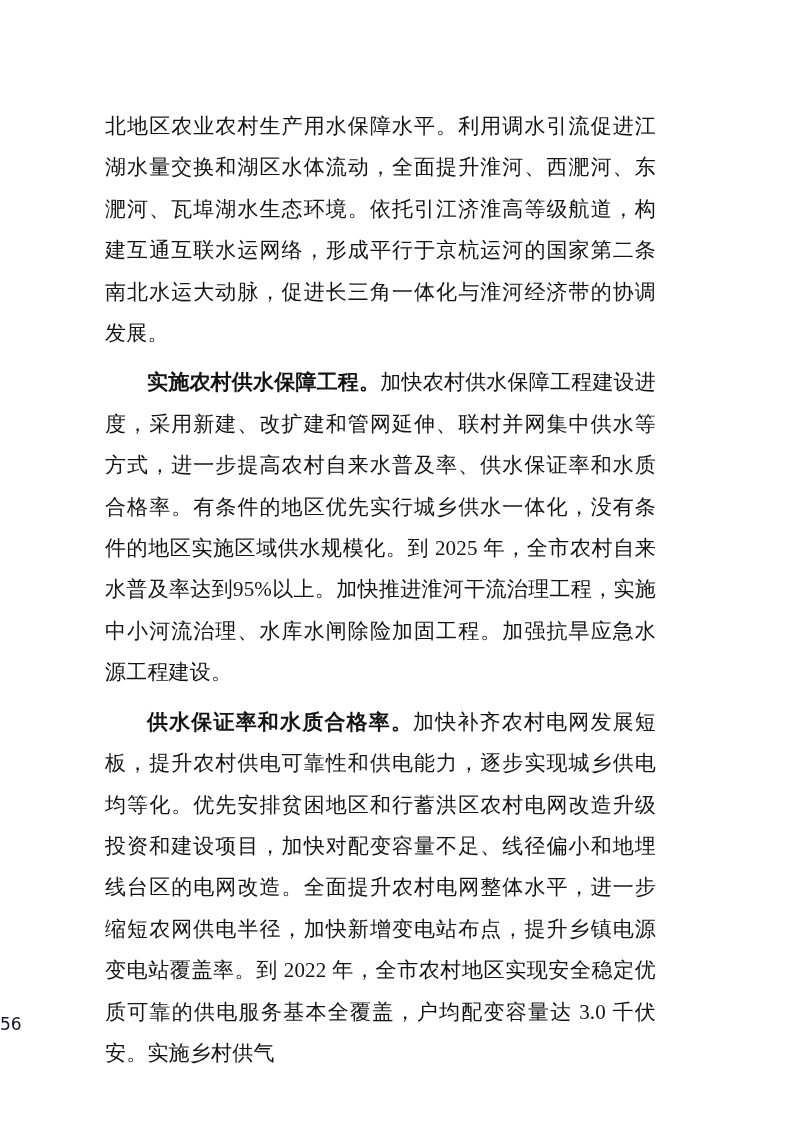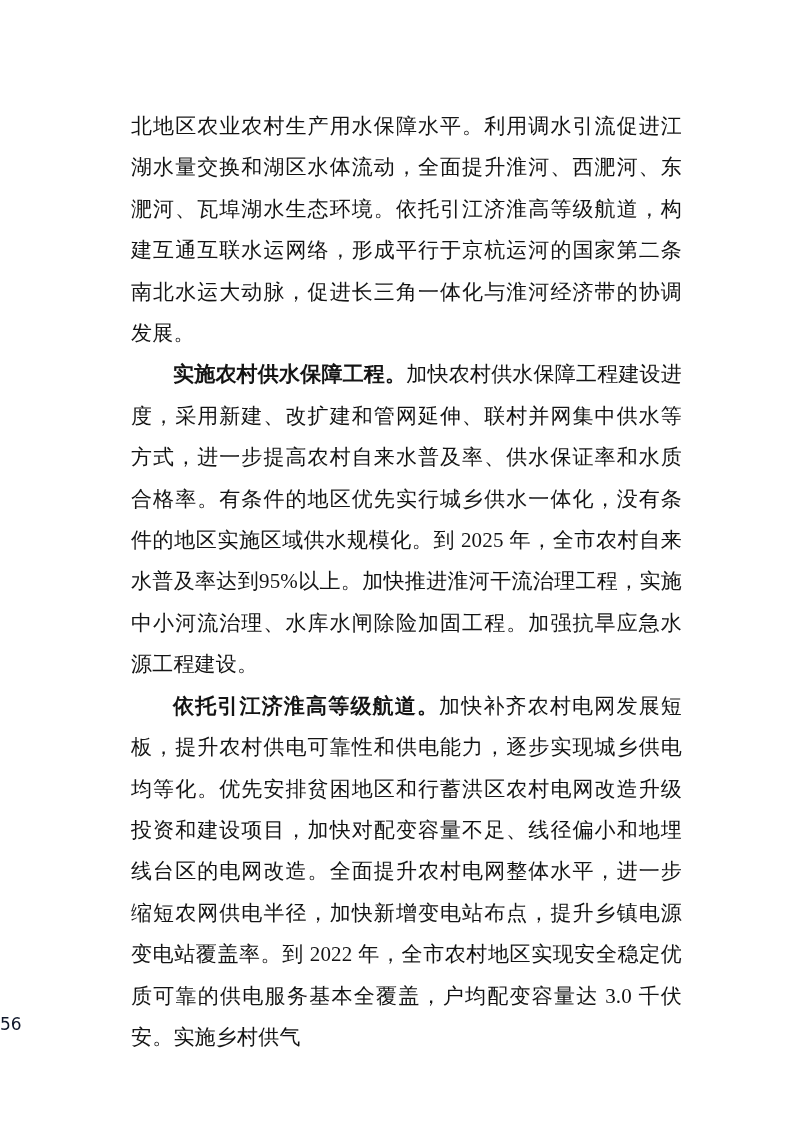--- a/index.html
+++ b/index.html
@@ -16,38 +16,39 @@
   .page {
     position: absolute;
     left: 0;
     top: 0;
     width: 790px;
     height: 1122px;
     background: #ffffff;
   }
   .content {
     position: absolute;
-    left: 131px;
+    left: 105px;
     top: 106px;
     width: 551px;
   }
   .para {
     margin: 0;
     padding: 0;
     font-family: "Liberation Serif", "DejaVu Serif", serif;
     font-size: 21px;
     line-height: 41.4px;
     color: #141414;
     text-align: justify;
     text-justify: inter-ideograph;
     letter-spacing: 0.2px;
     word-break: break-all;
   }
   .para.indent {
     text-indent: 2em;
+    margin-top: 8px;
   }
   .lead {
     font-weight: bold;
   }
   .page-number {
     position: absolute;
     left: 0;
     top: 1014px;
     width: 697px;
     text-align: left;
@@ -59,18 +60,18 @@
 </head>
 <body>
 
 <div class="page">
   <div class="content">
 
     <p class="para"><span class="lead"></span><span>北地区农业农村生产用水保障水平。利用调水引流促进江湖水量交换和湖区水体流动，全面提升淮河、西淝河、东淝河、瓦埠湖水生态环境。依托引江济淮高等级航道，构建互通互联水运网络，形成平行于京杭运河的国家第二条南北水运大动脉，促进长三角一体化与淮河经济带的协调发展。</span></p>
 
     <p class="para indent"><span class="lead">实施农村供水保障工程。</span><span>加快农村供水保障工程建设进度，采用新建、改扩建和管网延伸、联村并网集中供水等方式，进一步提高农村自来水普及率、供水保证率和水质合格率。有条件的地区优先实行城乡供水一体化，没有条件的地区实施区域供水规模化。到 2025 年，全市农村自来水普及率达到95%以上。加快推进淮河干流治理工程，实施中小河流治理、水库水闸除险加固工程。加强抗旱应急水源工程建设。</span></p>
 
-    <p class="para indent"><span class="lead">依托引江济淮高等级航道。</span><span>加快补齐农村电网发展短板，提升农村供电可靠性和供电能力，逐步实现城乡供电均等化。优先安排贫困地区和行蓄洪区农村电网改造升级投资和建设项目，加快对配变容量不足、线径偏小和地埋线台区的电网改造。全面提升农村电网整体水平，进一步缩短农网供电半径，加快新增变电站布点，提升乡镇电源变电站覆盖率。到 2022 年，全市农村地区实现安全稳定优质可靠的供电服务基本全覆盖，户均配变容量达 3.0 千伏安。实施乡村供气</span></p>
+    <p class="para indent"><span class="lead">供水保证率和水质合格率。</span><span>加快补齐农村电网发展短板，提升农村供电可靠性和供电能力，逐步实现城乡供电均等化。优先安排贫困地区和行蓄洪区农村电网改造升级投资和建设项目，加快对配变容量不足、线径偏小和地埋线台区的电网改造。全面提升农村电网整体水平，进一步缩短农网供电半径，加快新增变电站布点，提升乡镇电源变电站覆盖率。到 2022 年，全市农村地区实现安全稳定优质可靠的供电服务基本全覆盖，户均配变容量达 3.0 千伏安。实施乡村供气</span></p>
 
   </div>
 
   <div class="page-number">56</div>
 </div>
 
 </body></html>

